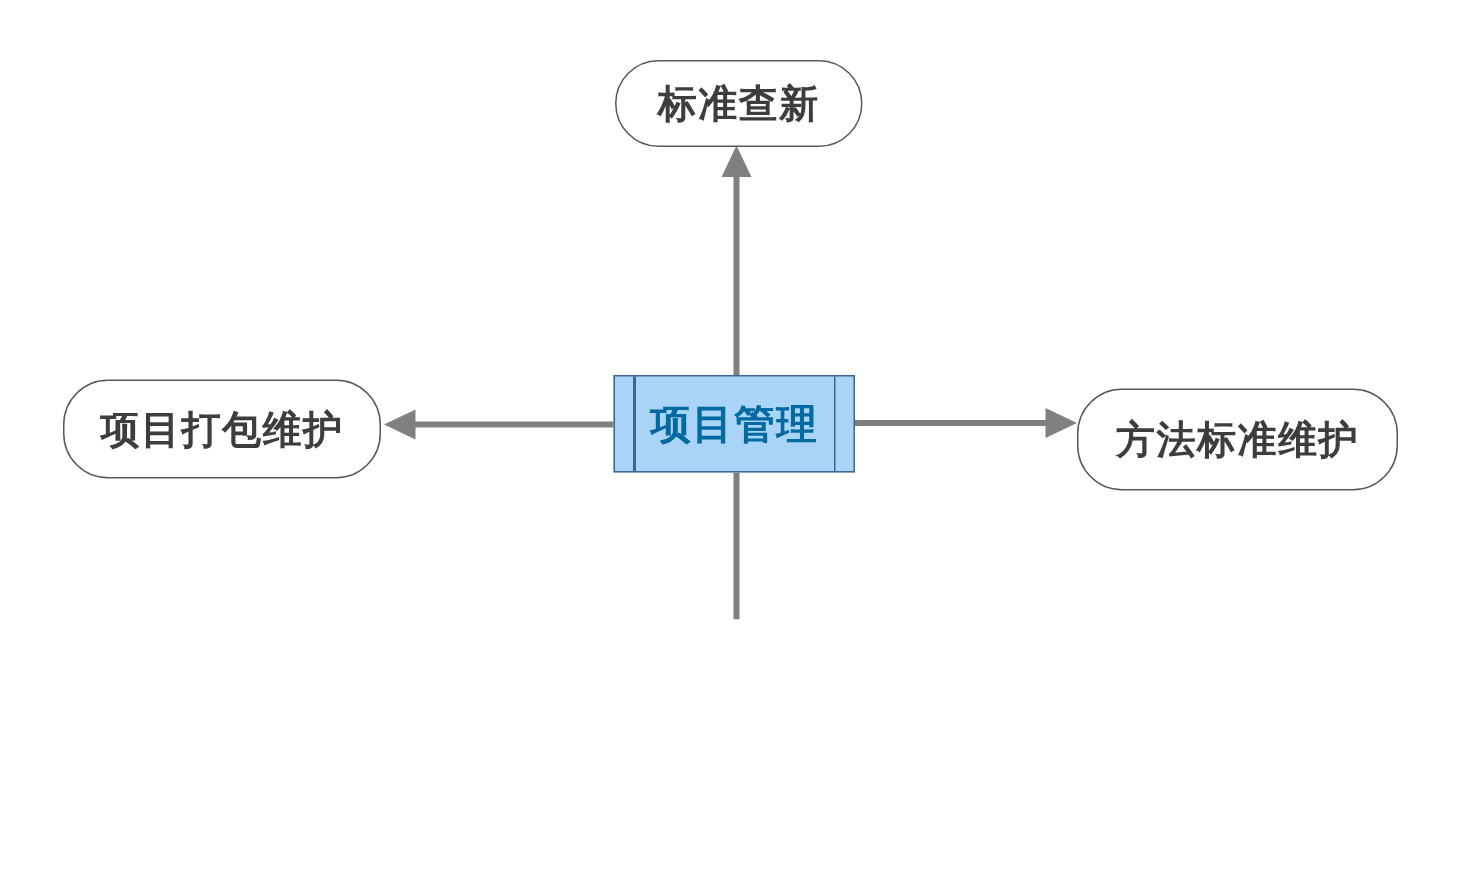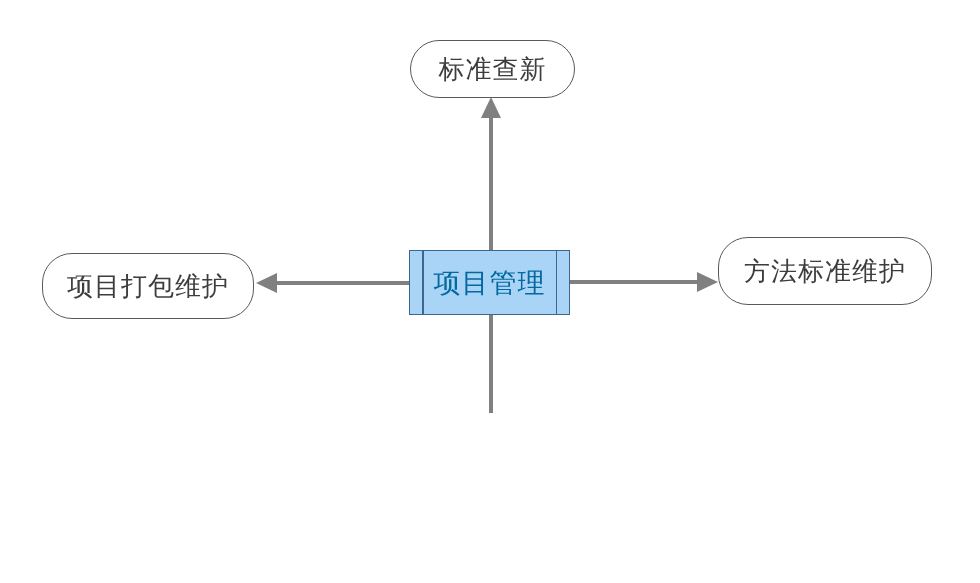--- a/index.html
+++ b/index.html
@@ -7,20 +7,21 @@
     padding: 0;
     background: #ffffff;
     font-family: "Liberation Sans", "DejaVu Sans", sans-serif;
   }
   .canvas {
     position: relative;
     width: 980px;
     height: 413px;
     background: #ffffff;
     overflow: hidden;
+    font-weight: bold;
   }
   .arrow-layer {
     position: absolute;
     left: 0;
     top: 0;
     width: 980px;
     height: 583px;
     pointer-events: none;
   }
   .node {
@@ -32,21 +33,21 @@
     display: flex;
     align-items: center;
     justify-content: center;
     color: #3d3d3d;
     font-size: 26px;
     letter-spacing: 1px;
     white-space: nowrap;
   }
   .node-top    { left: 410px; top: 40px;  width: 165px; height: 58px; }
   .node-left   { left: 42px;  top: 253px; width: 212px; height: 66px; }
-  .node-right  { left: 718px; top: 237px; width: 214px; height: 68px; text-align: right; }
+  .node-right  { left: 718px; top: 259px; width: 214px; height: 68px; text-align: right; }
   .node-bottom { left: 410px; top: 467px; width: 165px; height: 60px; }
 
   .center-box {
     position: absolute;
     left: 409px;
     top: 250px;
     width: 161px;
     height: 65px;
     box-sizing: border-box;
     background: #a9d4f5;

